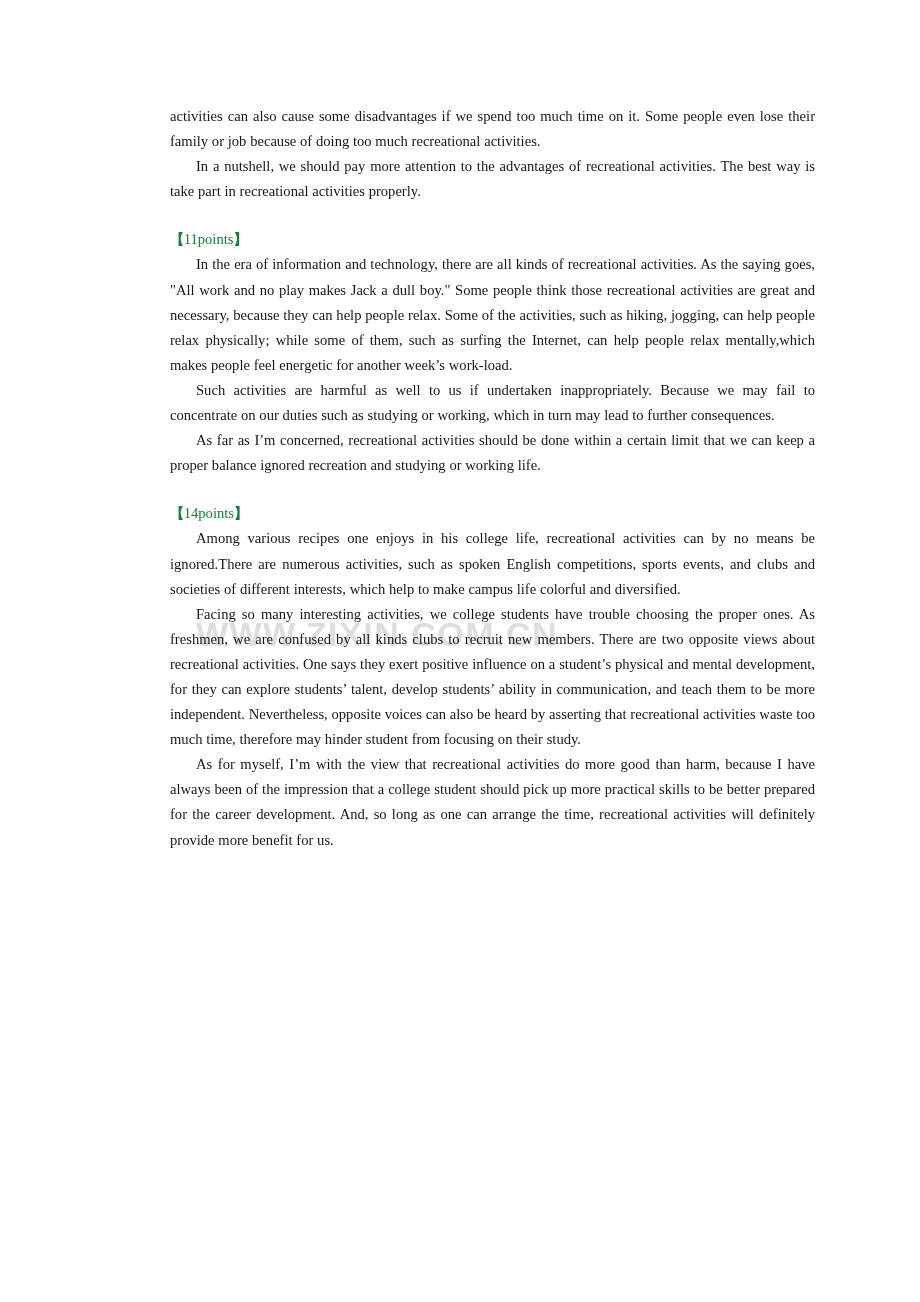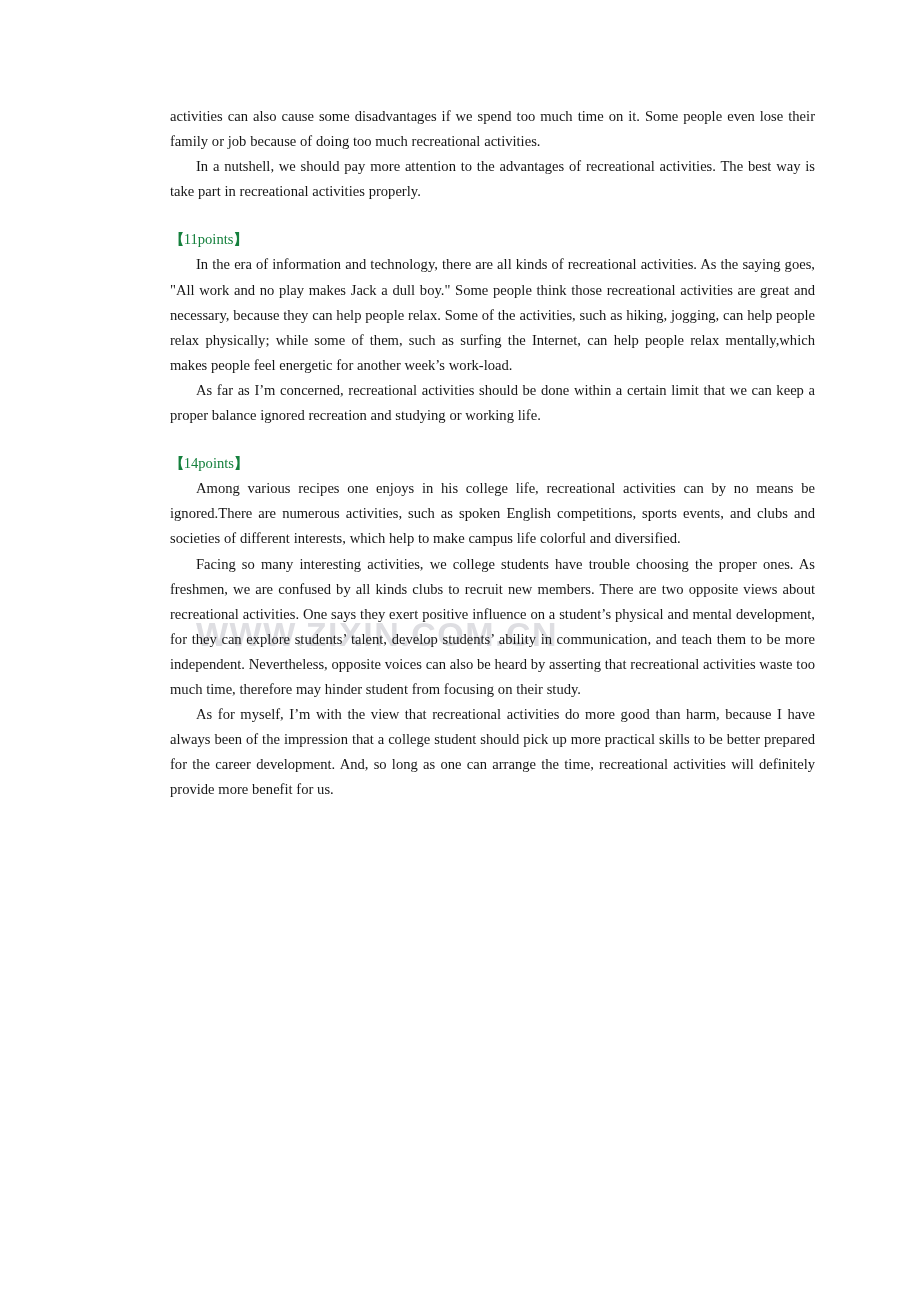--- a/index.html
+++ b/index.html
@@ -98,20 +98,21 @@
   <div class="doc-body">
 
     <p class="para">activities can also  cause some disadvantages if we spend too much time  on it. Some people even lose their family or job because of doing too much recreational activities.</p>
 
     <p class="para indent">In a nutshell, we should pay more attention to the advantages of recreational activities. The best way is  take part in recreational activities properly.</p>
 
     <p class="heading gap-block"><span class="brk">【</span><span>11points</span><span class="brk">】</span></p>
 
     <p class="para indent">In the era of information and technology, there are all kinds of recreational activities. As the saying goes, "All work and no play makes Jack a dull boy." Some people think those recreational activities are great and necessary, because they can help people relax. Some of the activities, such as hiking, jogging, can help people relax physically; while some of them, such as surfing the Internet, can help people relax mentally,which makes people feel energetic for another week’s work-load.</p>
 
+    <p class="para indent">Such activities are harmful as well  to us if undertaken inappropriately.  Because we may fail to concentrate on our duties  such as studying or working, which in turn may lead to  further consequences.</p>
 
     <p class="para indent">As far as I’m concerned, recreational activities should be done within a certain limit that we can keep a proper balance ignored recreation and studying or working life.</p>
 
     <p class="heading gap-block"><span class="brk">【</span><span>14points</span><span class="brk">】</span></p>
 
     <p class="para indent">Among various recipes one enjoys in his college life, recreational activities can by no means be ignored.There are numerous activities, such as spoken English competitions, sports events, and clubs and societies of different interests, which help to make campus life colorful and diversified.</p>
 
     <p class="para indent">Facing so many interesting activities, we college students have trouble choosing the proper ones. As freshmen, we are confused by all kinds clubs to recruit new members. There are two opposite views about recreational activities. One says they exert positive influence on a student’s physical and mental development, for they can explore students’ talent, develop students’ ability in communication, and teach them to be more independent. Nevertheless, opposite voices can also be heard by asserting that recreational activities waste too much time, therefore may hinder  student from focusing on their study.</p>
 
     <p class="para indent">As for myself, I’m with the view that recreational activities do more good than harm, because I have always been of the impression that a college student should pick up more practical skills to be better prepared for the career development. And, so long as one can arrange the time, recreational activities will definitely provide more benefit for us.</p>

